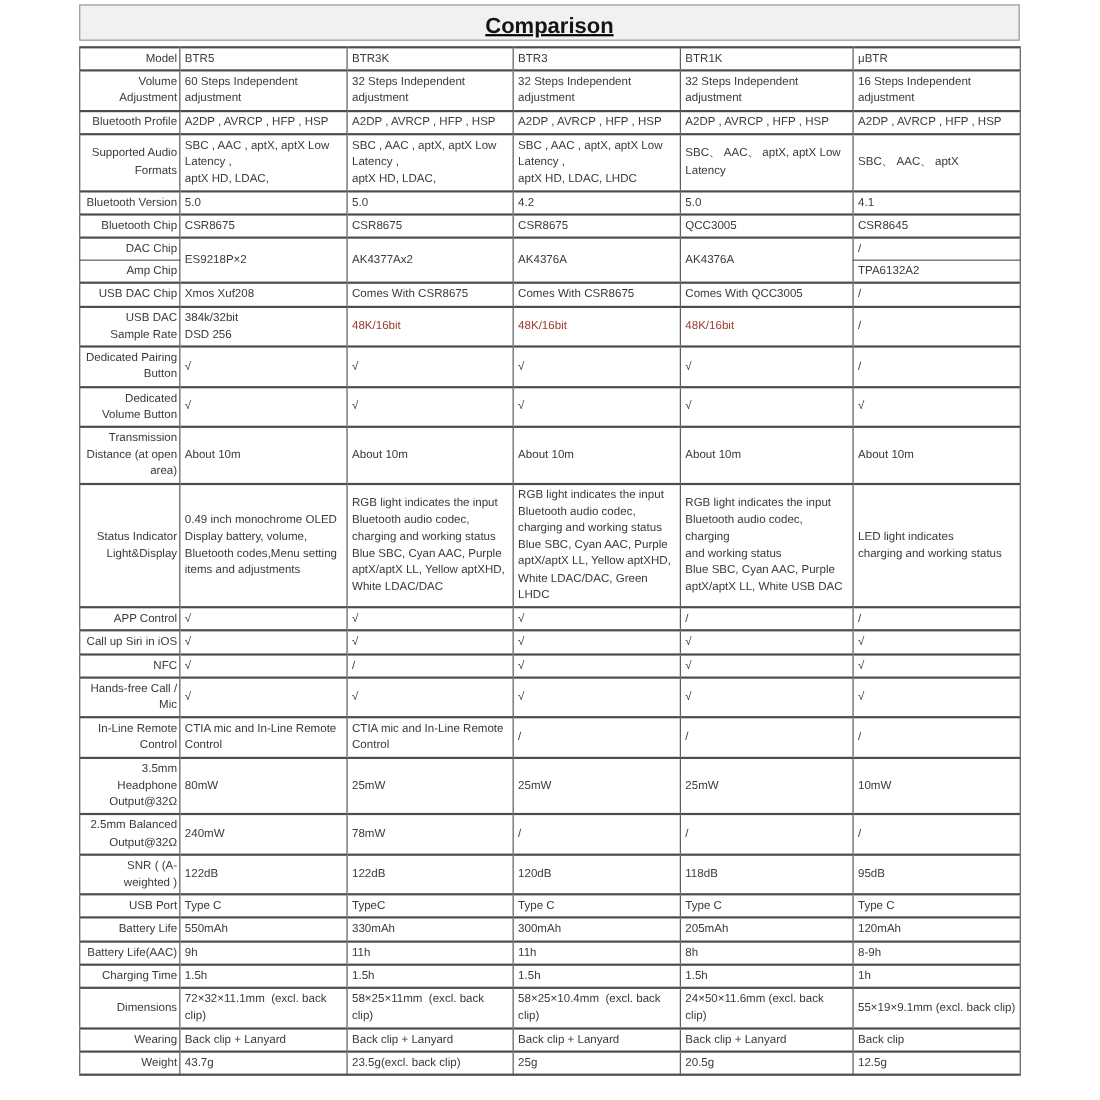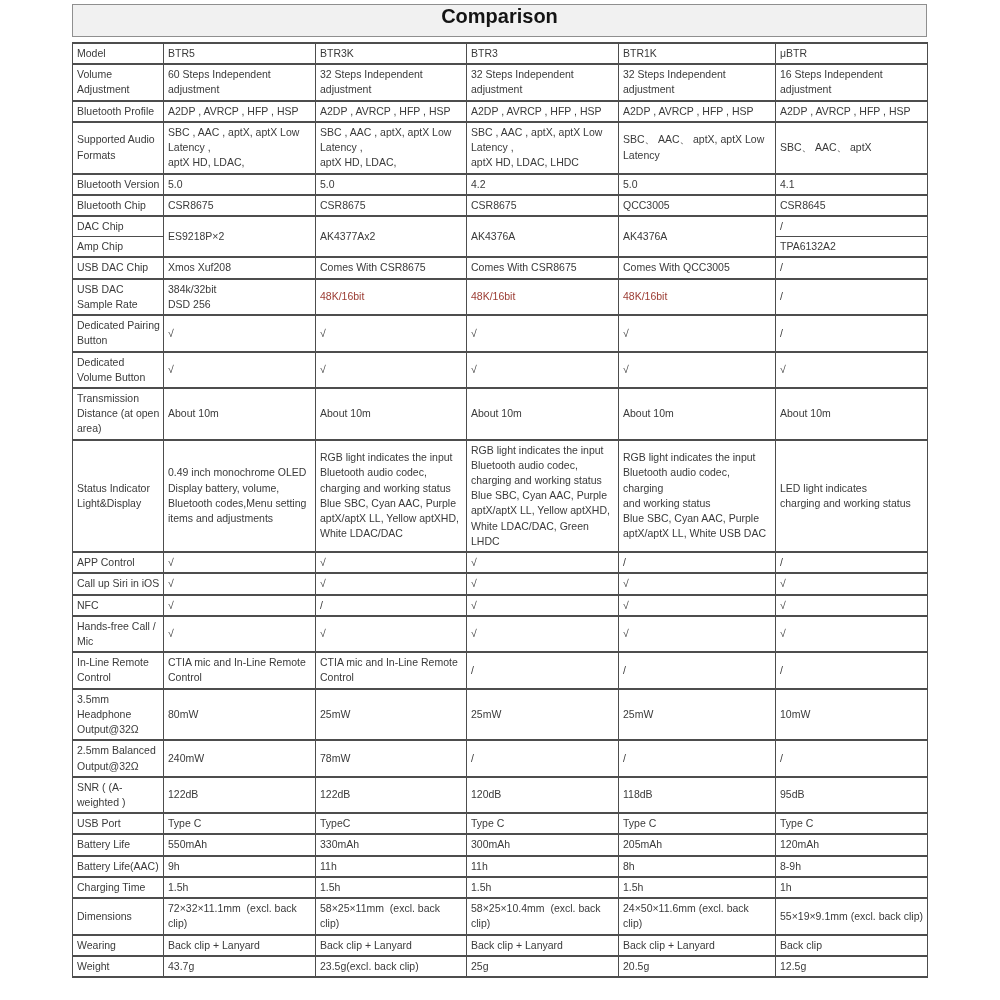--- a/index.html
+++ b/index.html
@@ -16,22 +16,23 @@
     position: relative;
     width: 1000px; height: 1000px;
     background: #fff;
     padding: 4px 0 0 72px;
     overflow: hidden;
   }
   .title-band {
     width: 855px; height: 33px;
     background: var(--title_band_bg);
     border: 1px solid #8f8f8f;
-    display: flex; align-items: flex-start; justify-content: center;
+    display: flex; align-items: flex-end; justify-content: center;
     margin-bottom: 5px;
+    text-decoration: underline;
   }
   .title { font-size: 20px; font-weight: bold; color: #141414; }
   table.cmp {
     border-collapse: collapse;
     width: 855px;
     table-layout: fixed;
     border-bottom: 2px solid var(--border);
   }
   .cmp th, .cmp td {
     border: 1px solid var(--border);
@@ -39,21 +40,21 @@
     font-weight: normal;
     font-size: 10.5px;
     color: var(--text);
     text-align: left;
     vertical-align: middle;
     padding: 2px 4px;
     white-space: pre-wrap;
     line-height: 1.45;
     overflow: hidden;
   }
-  .cmp th.lbl { padding-left: 4px; padding-right: 2px; }
+  .cmp th.lbl { padding-left: 4px; padding-right: 2px; text-align: right; }
   tr[data-name="row-amp-chip"] th, tr[data-name="row-amp-chip"] td { border-top-width: 1px; }
   .cmp thead tr { height: 21px; }
   .cmp tbody tr { height: 20px; }
   tr[data-name="row-volume-adjustment"] { height: 70px; padding-left: 16px; }
   tr[data-name="row-supported-audio-formats"] { height: 55px; }
   tr[data-name="row-usb-dac-sample-rate"] { height: 36px; }
   tr[data-name="row-dedicated-pairing-button"] { height: 37px; }
   tr[data-name="row-dedicated-volume-button"] { height: 37px; }
   tr[data-name="row-transmission-distance-at-open-area"] { height: 53px; margin-top: 36px; }
   tr[data-name="row-status-indicator-light-display"] { height: 109px; }

